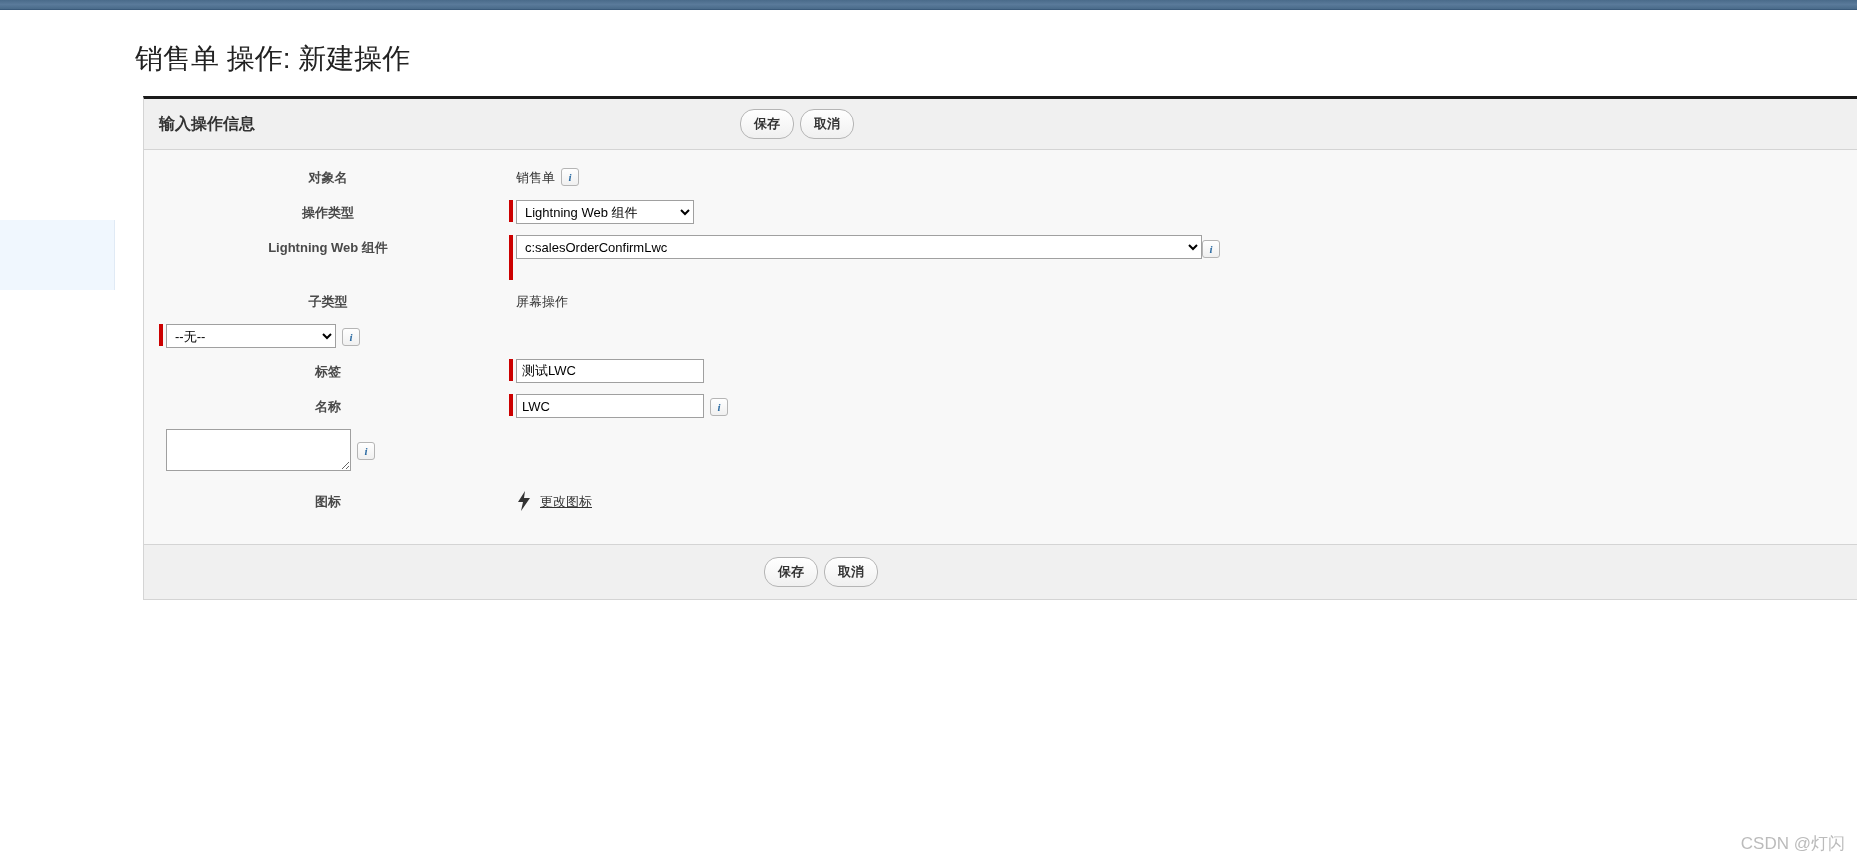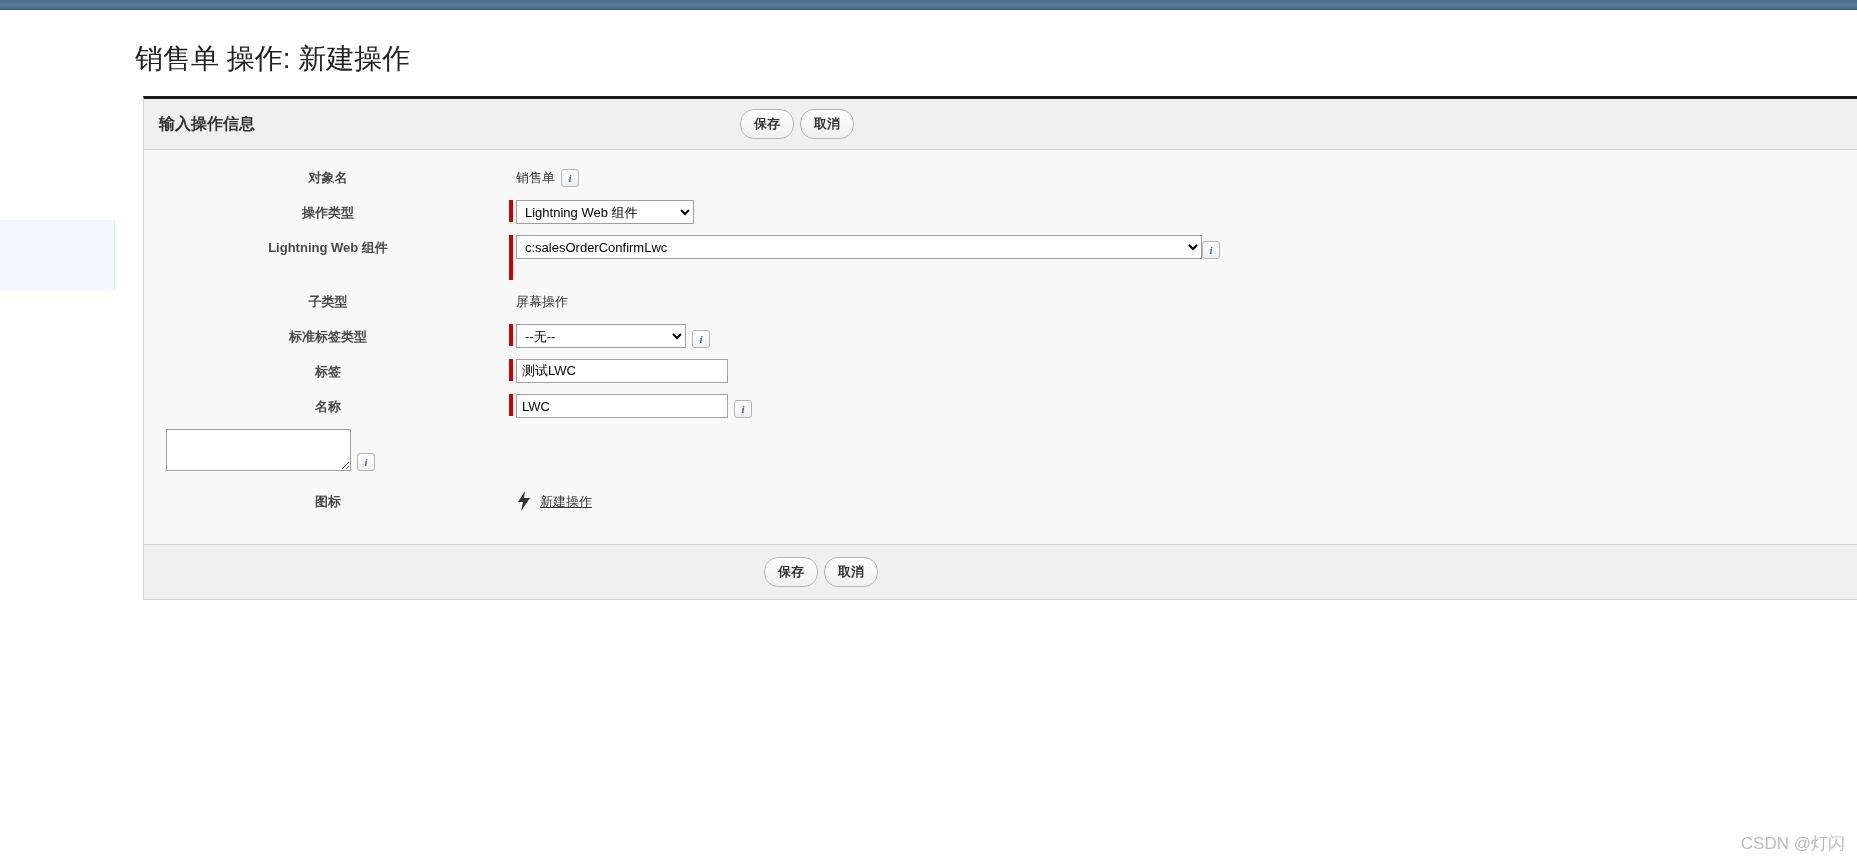--- a/index.html
+++ b/index.html
@@ -82,21 +82,21 @@
       width: 4px;
       height: 22px;
       background: #c00;
       margin-right: 3px;
       flex-shrink: 0;
     }
     .required-bar.tall { height: 45px; }
     .no-bar { width: 7px; flex-shrink: 0; }
     .form-value {
       display: flex;
-      align-items: flex-end;
+      align-items: center;
       flex-wrap: wrap;
     }
     .static-text {
       padding-top: 4px;
       font-size: 13px;
       color: #333;
     }
     .info-icon {
       display: inline-flex;
       align-items: center;
@@ -124,21 +124,21 @@
     }
     .select-action-type { width: 178px; }
     .select-lwc { width: 686px; }
     .select-label-type { width: 170px; }
     input[type=text] {
       border: 1px solid #a0a0a0;
       background: #fff;
       font-size: 13px;
       padding: 3px 5px;
       height: 24px;
-      width: 212px;
+      width: 188px;
     }
     textarea {
       border: 1px solid #a0a0a0;
       background: #fff;
       font-size: 13px;
       padding: 3px 5px;
       width: 185px;
       height: 42px;
       resize: both;
     }
@@ -236,21 +236,20 @@
 
       <div class="form-row">
         <div class="form-label">子类型</div>
         <div class="no-bar"></div>
         <div class="form-value">
           <span class="static-text">屏幕操作</span>
         </div>
       </div>
 
       <div class="form-row">
-        <div class="form-label">标准标签类型</div>
         <div class="required-bar"></div>
         <div class="form-value">
           <select class="select-label-type">
             <option>--无--</option>
           </select>
           <span class="info-icon">i</span>
         </div>
       </div>
 
       <div class="form-row">
@@ -280,21 +279,21 @@
 
       <div class="form-row" style="margin-top:18px;">
         <div class="form-label">图标</div>
         <div class="no-bar"></div>
         <div class="form-value" style="align-items:center;">
           <span class="lightning-icon">
             <svg width="16" height="20" viewBox="0 0 16 20">
                 <path d="M9 0 L2 11 L7 11 L5 20 L14 7 L8 7 Z" fill="#333"></path>
               </svg>
           </span>
-          <a class="change-icon-link">新建操作</a>
+          <a class="change-icon-link">更改图标</a>
         </div>
       </div>
 
     </div>
 
     <div class="panel-footer">
       <div class="btn-row-footer">
         <button class="btn">保存</button>
         <button class="btn">取消</button>
       </div>

